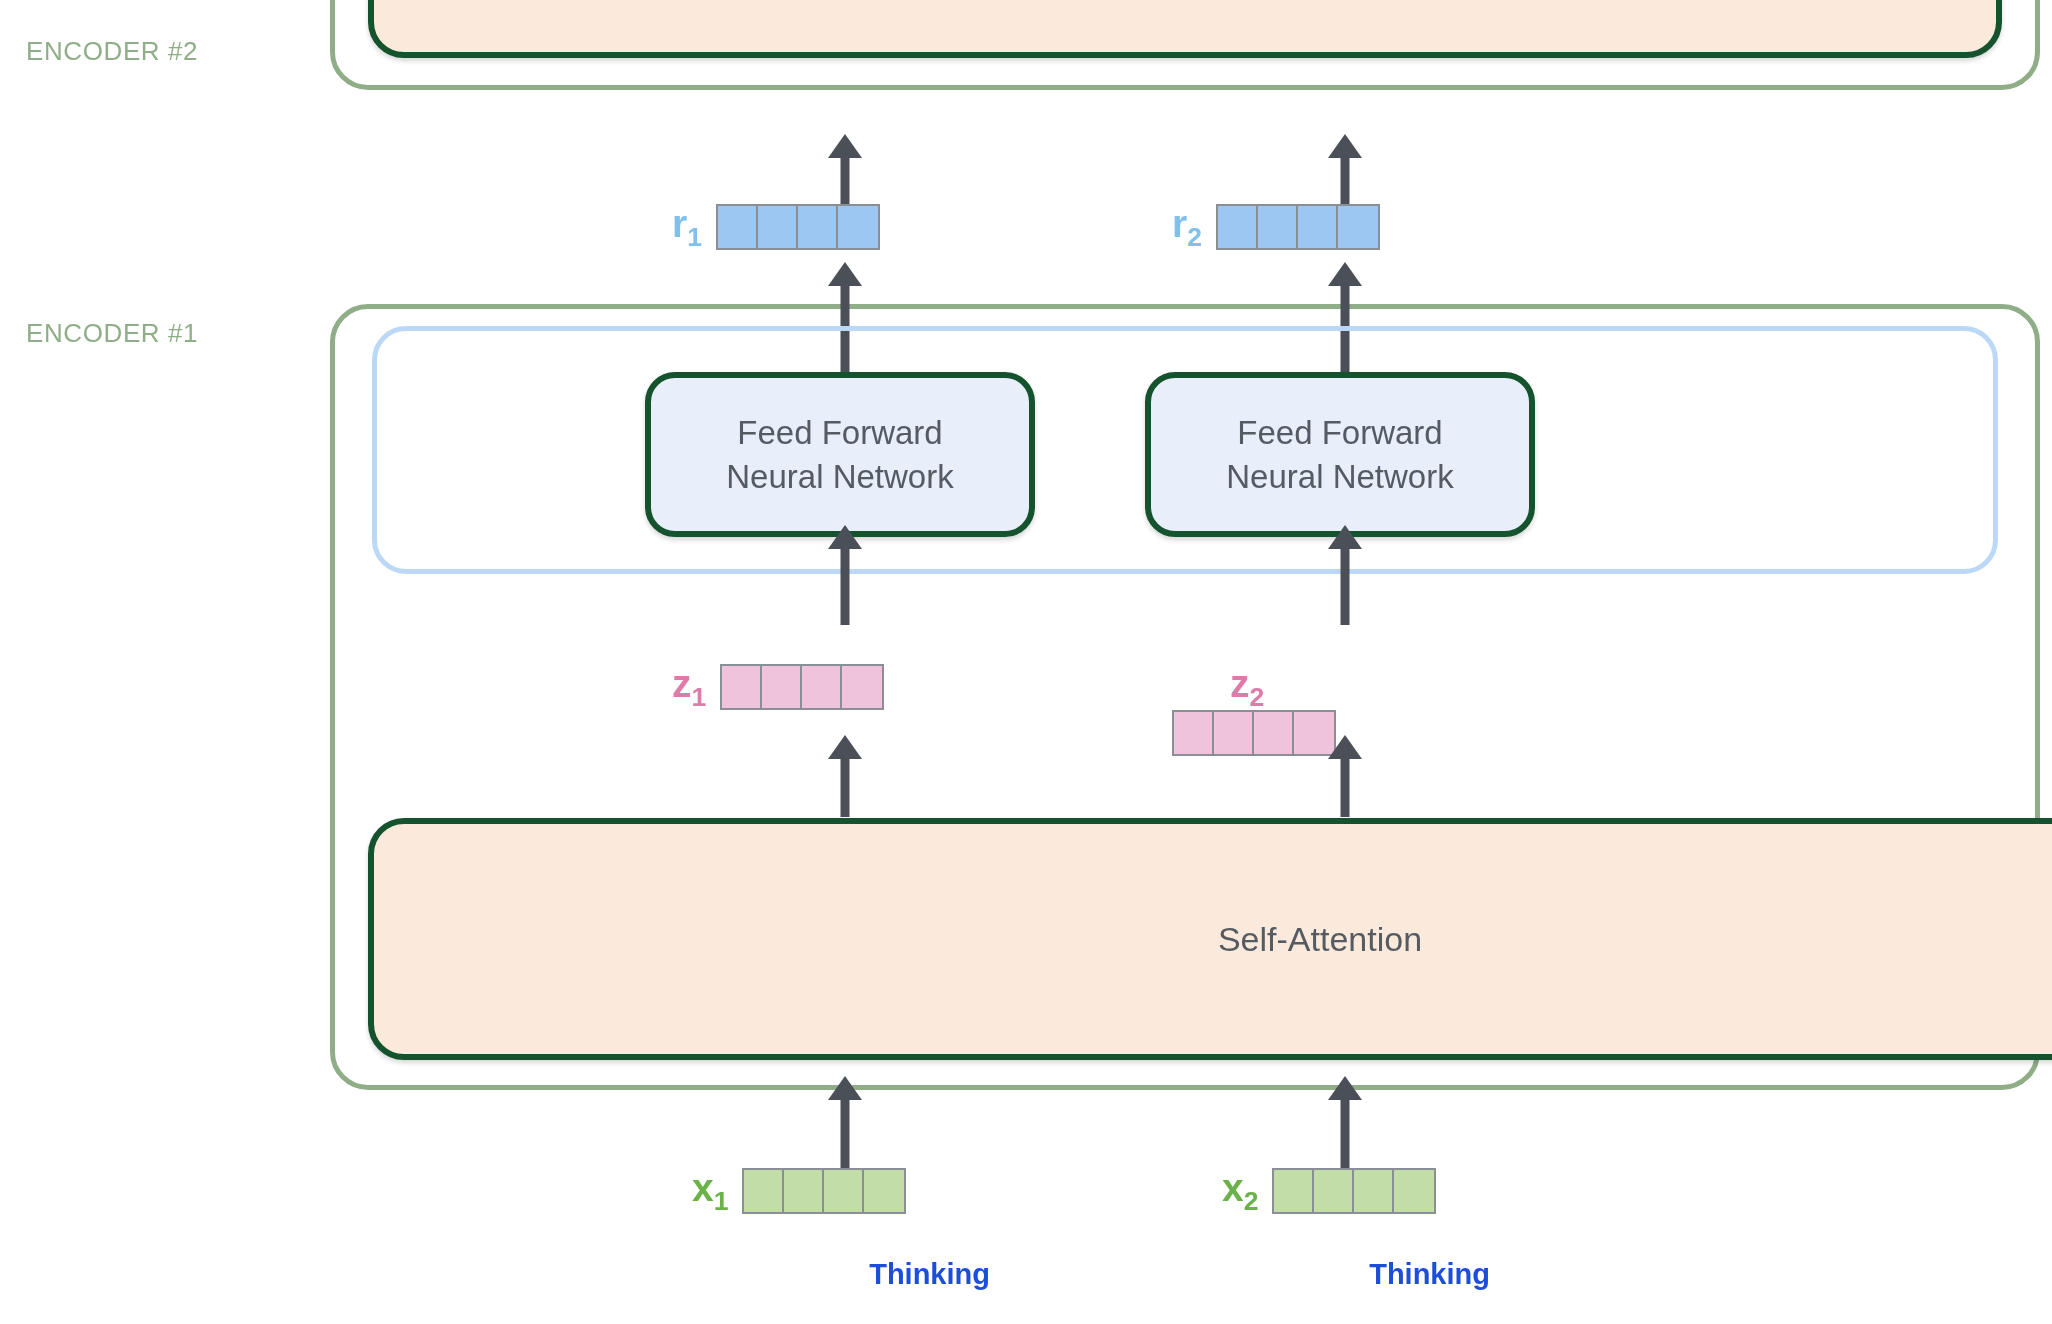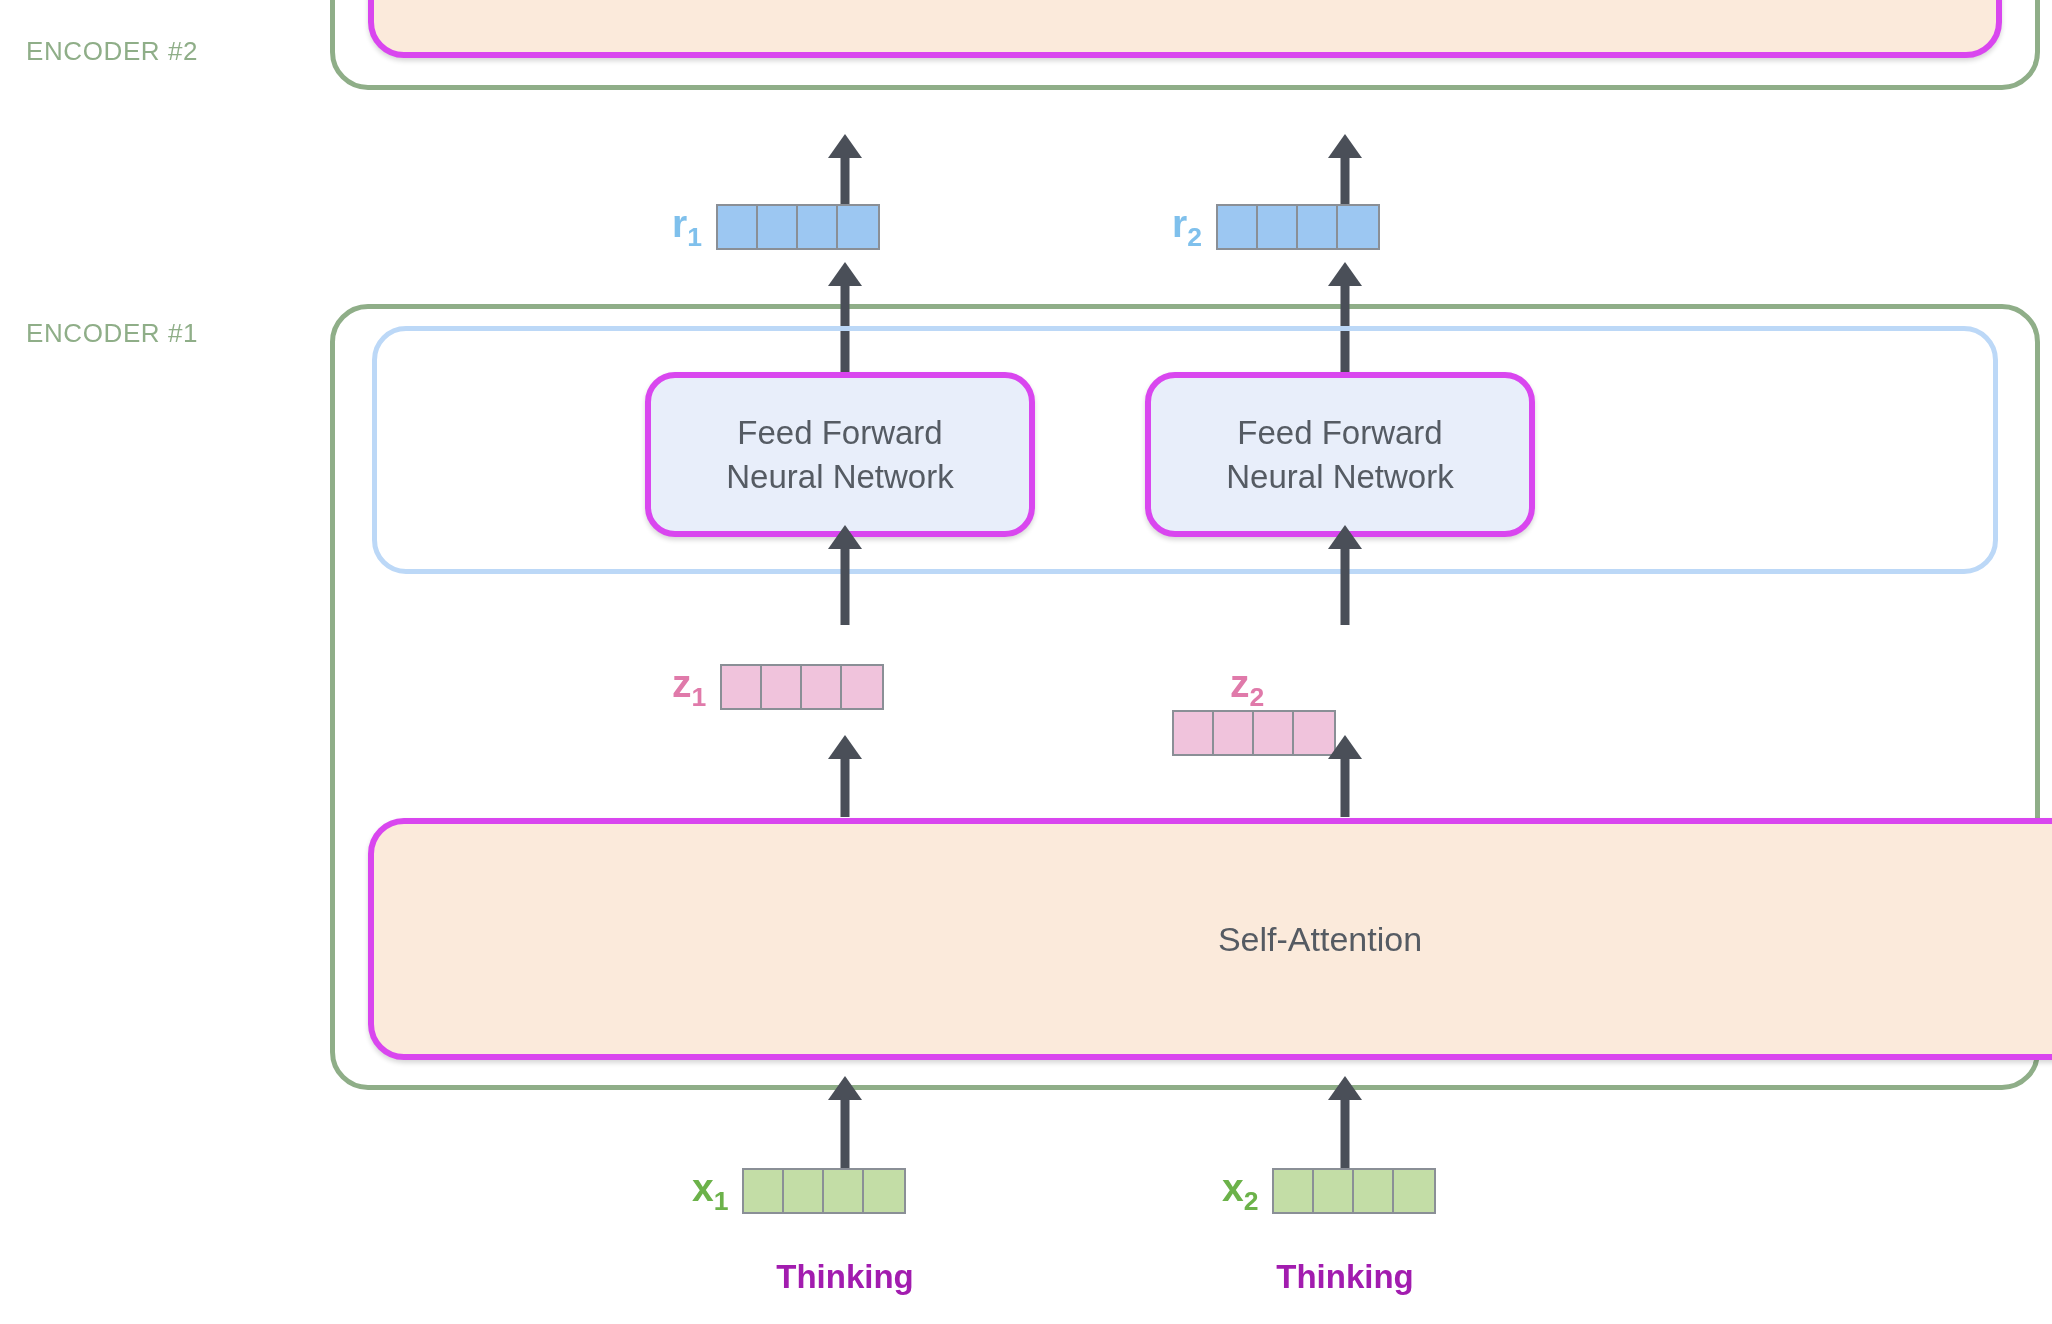--- a/index.html
+++ b/index.html
@@ -35,21 +35,21 @@
     border:5px solid #bcd8f7;
     border-radius:34px;
     box-sizing:border-box;
     background:transparent;
   }
 
   
   .node{
     position:absolute;
     box-sizing:border-box;
-    border:6px solid #d946ef;
+    border:6px solid #14532d;
     border-radius:26px;
     display:flex;
     align-items:center;
     justify-content:center;
     text-align:center;
     color:#555b63;
     box-shadow:0 3px 5px rgba(0,0,0,0.16);
   }
   .node.ffn{
     background:#e8eefa;
@@ -87,25 +87,25 @@
   .vec-blue .cell{background:#9cc7f2;}
   .vec-blue .lbl{color:#7fc0ec;}
   .vec-pink .cell{background:#f0c3dc;}
   .vec-pink .lbl{color:#e07aaa;}
   .vec-green .cell{background:#c3dda6;}
   .vec-green .lbl{color:#6cb24a;}
 
   
   .word{
     position:absolute;
-    font-size:33px;
+    font-size:29px;
     font-weight:bold;
-    color:#a21caf;
+    color:#1d4ed8;
     white-space:nowrap;
-    text-align:center;
+    text-align:right;
   }
 
   
   .arrow{position:absolute;}
   .arrow .shaft{
     position:absolute;left:50%;transform:translateX(-50%);
     width:9px;background:#4a4f58;bottom:0;
   }
   .arrow .head{
     position:absolute;left:50%;transform:translateX(-50%);

